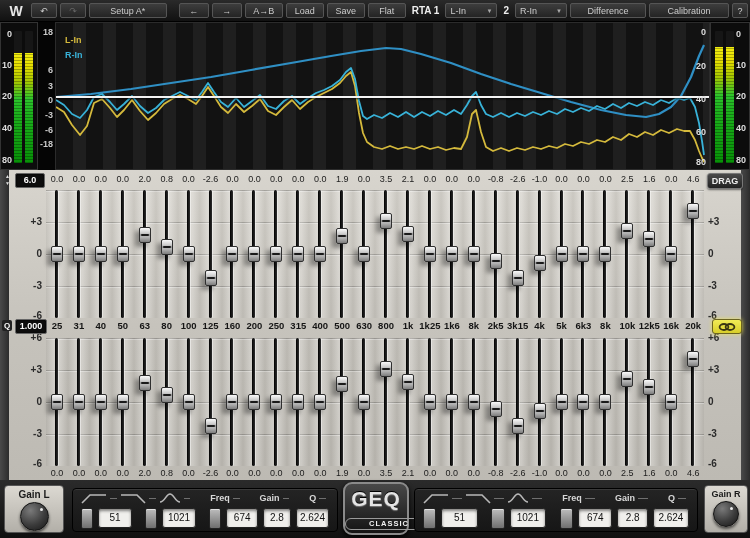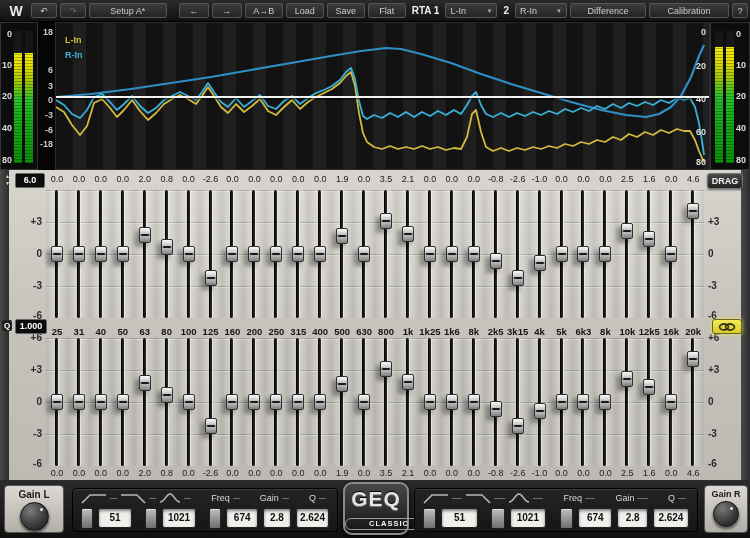--- a/index.html
+++ b/index.html
@@ -87,25 +87,25 @@
   .gpanel{position:absolute;top:5px;height:48px;background:linear-gradient(#dcd9d2,#b2afa8);border:1px solid #555;
           border-radius:4px;box-sizing:border-box;text-align:center;}
   .gpanel .glabel{font-size:10px;font-weight:bold;color:#1a1a1a;margin-top:3px;}
   .knob{width:27px;height:27px;border-radius:50%;margin:2px auto 0;position:relative;border:1px solid #101010;
         background:radial-gradient(circle at 35% 28%,#7a7a7a,#3c3c3c 55%,#191919 95%);box-shadow:0 2px 3px rgba(0,0,0,.6);}
   .knob::after{content:'';position:absolute;right:5px;top:5px;width:3px;height:3px;border-radius:50%;background:#e8e8e8;}
   .fpanel{position:absolute;top:8px;height:44px;background:linear-gradient(#242424,#161616);border:1px solid #000;
           border-radius:4px;box-sizing:border-box;box-shadow:inset 0 1px 0 #3a3a3a;padding:3px 8px 0;}
   .ficons{display:flex;align-items:center;height:12px;}
   .ficons .cline{flex:1;height:1px;background:#6f6f6f;margin:0 3px;}
-  .ficons .flabel{font-size:9px;font-weight:normal;color:#d8d8d8;margin-left:17px;}
+  .ficons .flabel{font-size:9px;font-weight:bold;color:#d8d8d8;margin-left:17px;}
   .fctrls{display:flex;align-items:center;height:24px;margin-top:2px;gap:5px;}
   .sqbtn{width:12px;height:19px;background:linear-gradient(#bdbdbd,#6f6f6f);border:1px solid #222;border-radius:2px;
          box-shadow:inset 0 1px 0 #e0e0e0;}
-  .disp{height:18px;background:#f0efec;border:1px solid #222;border-radius:3px;color:#111;font-size:10px;font-weight:bold;
+  .disp{height:18px;background:#f0efec;border:1px solid #222;border-radius:3px;color:#111;font-size:10px;font-weight:normal;
         text-align:center;line-height:18px;box-shadow:inset 0 2px 3px rgba(0,0,0,.45);}
   .logo{position:absolute;left:343px;top:2px;width:66px;height:53px;background:linear-gradient(#484848,#141414);
         border:2px solid #8a8a8a;border-radius:9px;box-sizing:border-box;text-align:center;box-shadow:0 2px 5px #000;}
   .logo .t1{font-size:21px;font-weight:bold;color:#e4e4e4;letter-spacing:1px;line-height:26px;margin-top:2px;
             text-shadow:0 -1px 0 #000,0 1px 1px #777;}
   .logo .t2{display:inline-block;font-size:7.5px;font-weight:bold;color:#f2f2f2;border:1px solid #9a9a9a;border-radius:6px;
             padding:0 23px;line-height:10px;letter-spacing:1px;}
 </style>
 </head>
 <body>
@@ -377,21 +377,21 @@
       </div>
     <div class="eqscale gr">
         <span style="top: 46px;">+3</span>
         <span style="top: 78px;">0</span>
         <span style="top: 110px;">-3</span>
         <span style="top: 140px;">-6</span>
       </div>
 
     <div class="q-ico">Q</div>
     <div class="blackbox q-box">1.000</div>
-    <div class="band-strip strip-freqs" style="top:155px">
+    <div class="band-strip strip-freqs" style="top:149px">
         <div class="band">25</div>
         <div class="band">31</div>
         <div class="band">40</div>
         <div class="band">50</div>
         <div class="band">63</div>
         <div class="band">80</div>
         <div class="band">100</div>
         <div class="band">125</div>
         <div class="band">160</div>
         <div class="band">200</div>

